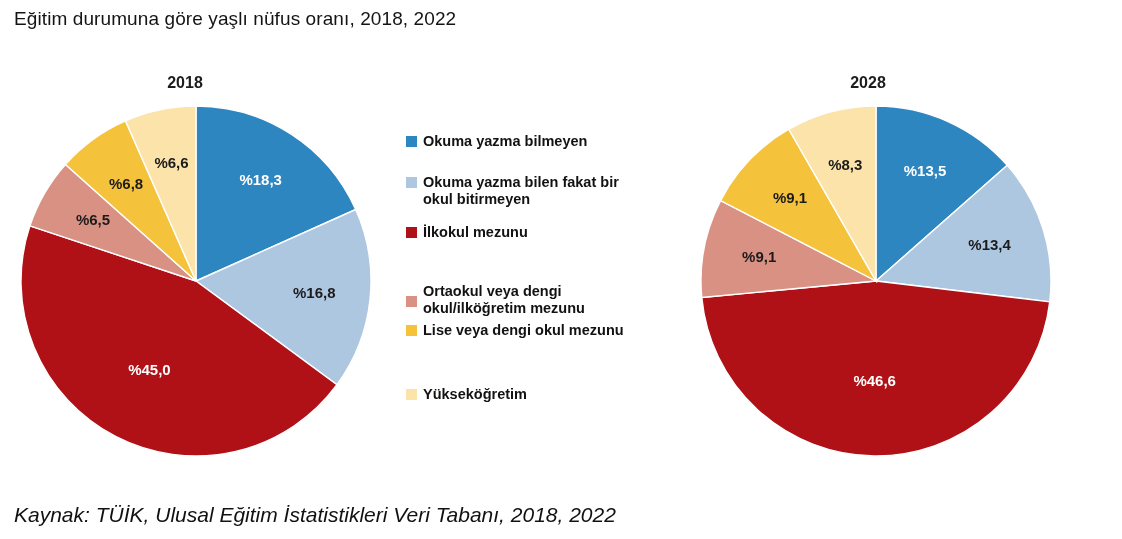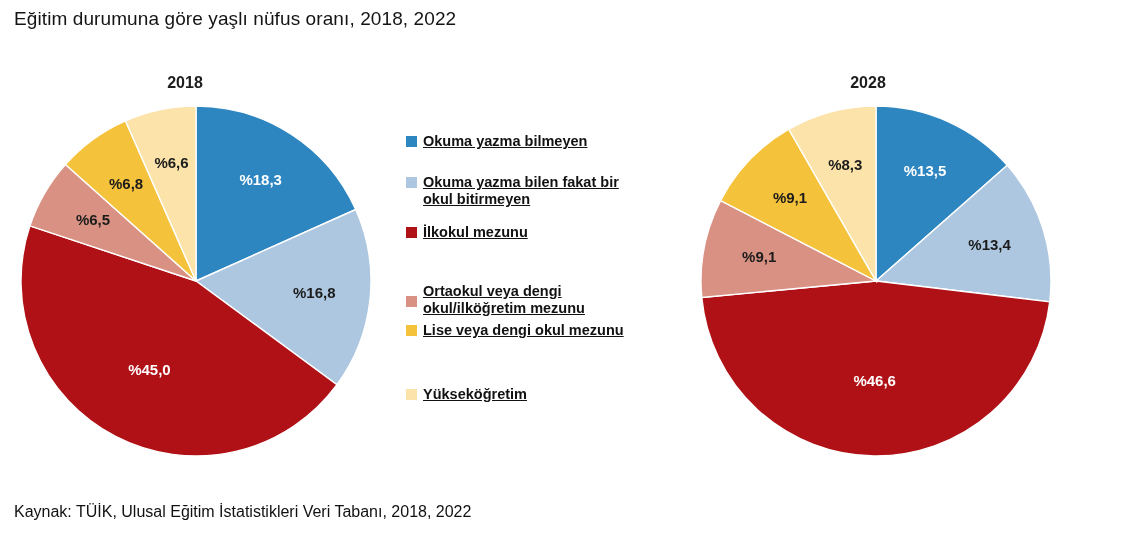--- a/index.html
+++ b/index.html
@@ -73,29 +73,29 @@
     height: 11px;
     flex: 0 0 11px;
     margin-top: 3px;
   }
   .legend-text {
     font-size: 14.5px;
     font-weight: bold;
     line-height: 17px;
     color: #121212;
     white-space: pre-line;
-    text-decoration: underline;
   }
   #source-note {
     position: absolute;
     left: 14px;
     top: 503px;
-    font-size: 16px;
+    font-size: 21px;
     color: #111111;
     white-space: nowrap;
+    font-style: italic;
   }
 </style>
 </head>
 <body>
 
 <div id="page-title">Eğitim durumuna göre yaşlı nüfus oranı, 2018, 2022</div>
 
 <div class="year-label" id="year-label-2018">2018</div>
 <div class="year-label" id="year-label-2022">2028</div>
 

